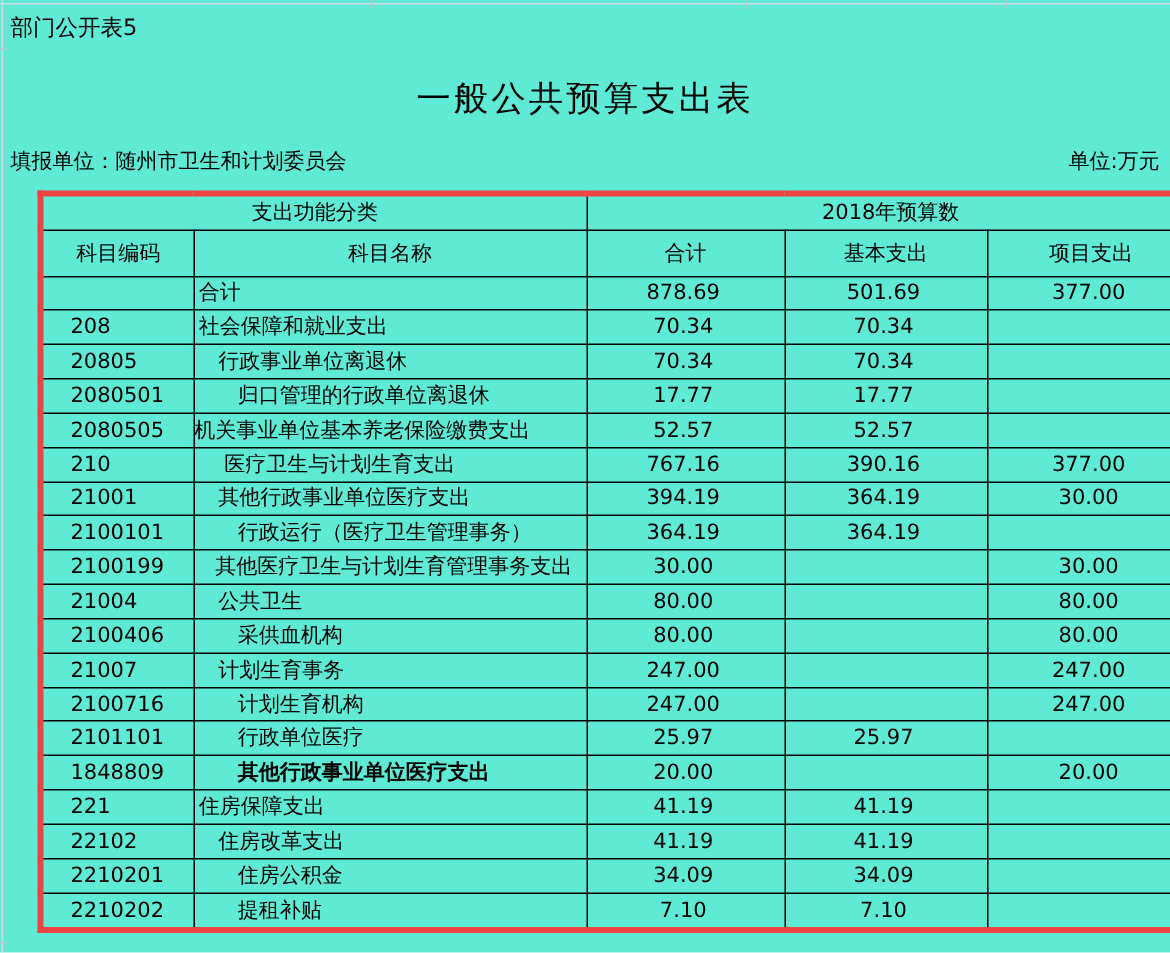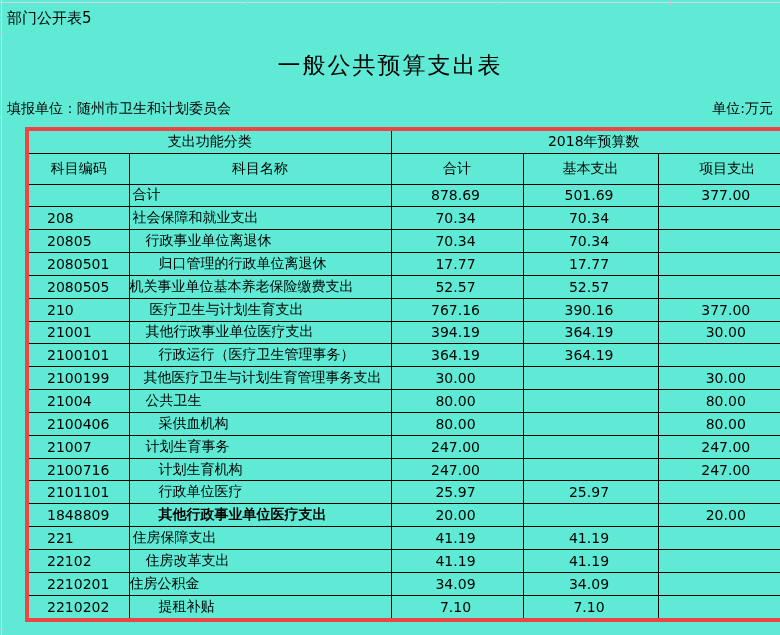--- a/index.html
+++ b/index.html
@@ -229,21 +229,21 @@
         </tr>
         <tr>
           <td class="cell-code">22102</td>
           <td class="cell-name" style="padding-left: 16px;">住房改革支出</td>
           <td class="cell-num">41.19</td>
           <td class="cell-num">41.19</td>
           <td class="cell-num"></td>
         </tr>
         <tr>
           <td class="cell-code">2210201</td>
-          <td class="cell-name" style="">住房公积金</td>
+          <td class="cell-name" style="padding-left: 29px;">住房公积金</td>
           <td class="cell-num">34.09</td>
           <td class="cell-num">34.09</td>
           <td class="cell-num"></td>
         </tr>
         <tr>
           <td class="cell-code">2210202</td>
           <td class="cell-name" style="padding-left: 29px;">提租补贴</td>
           <td class="cell-num">7.10</td>
           <td class="cell-num">7.10</td>
           <td class="cell-num"></td>

